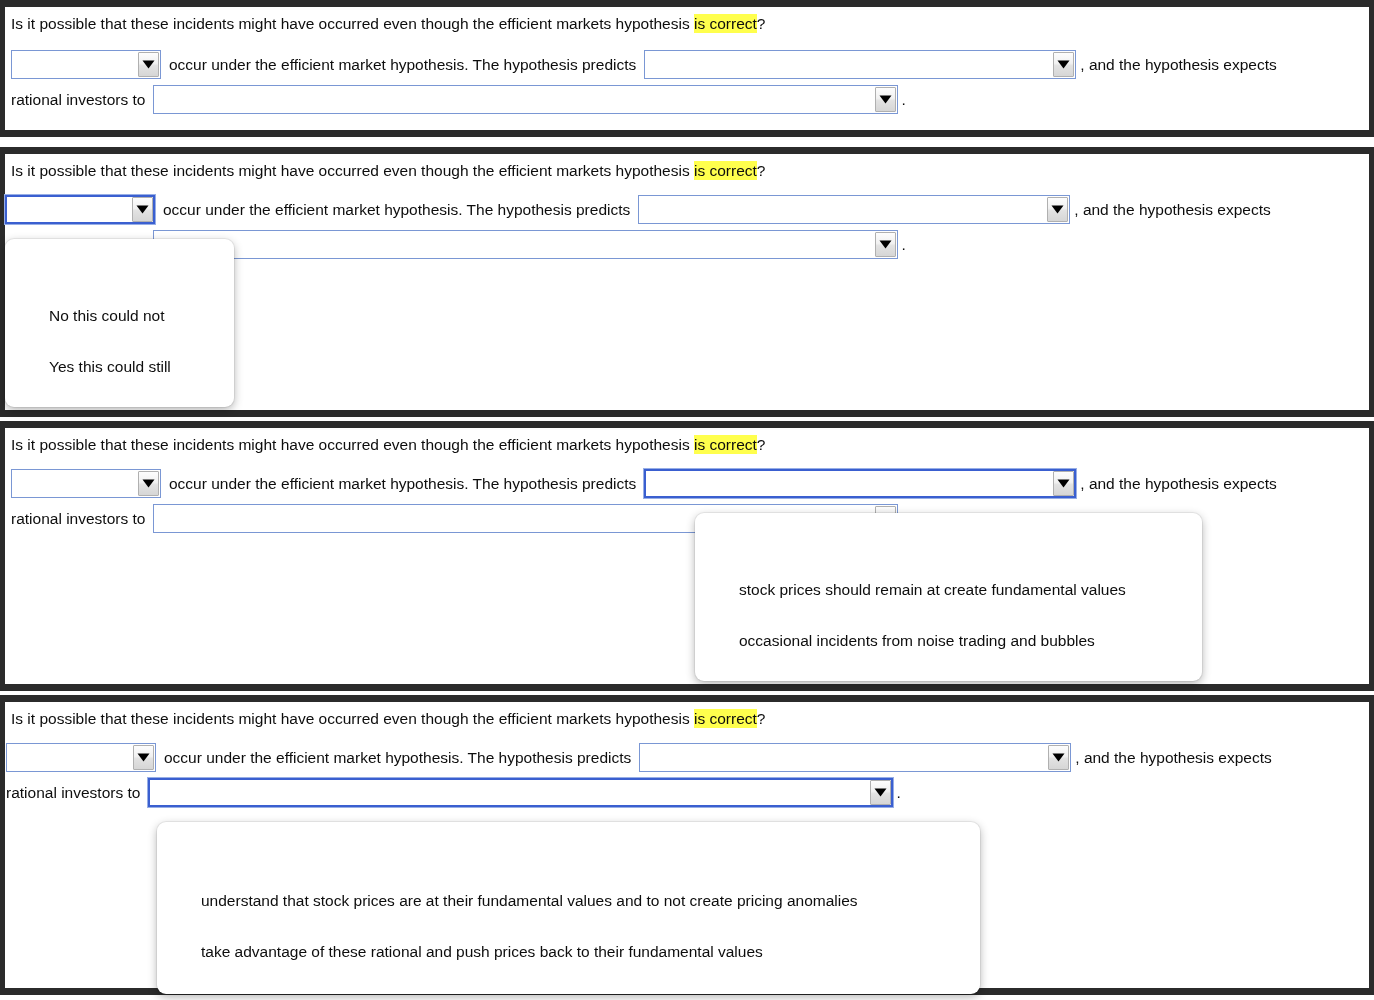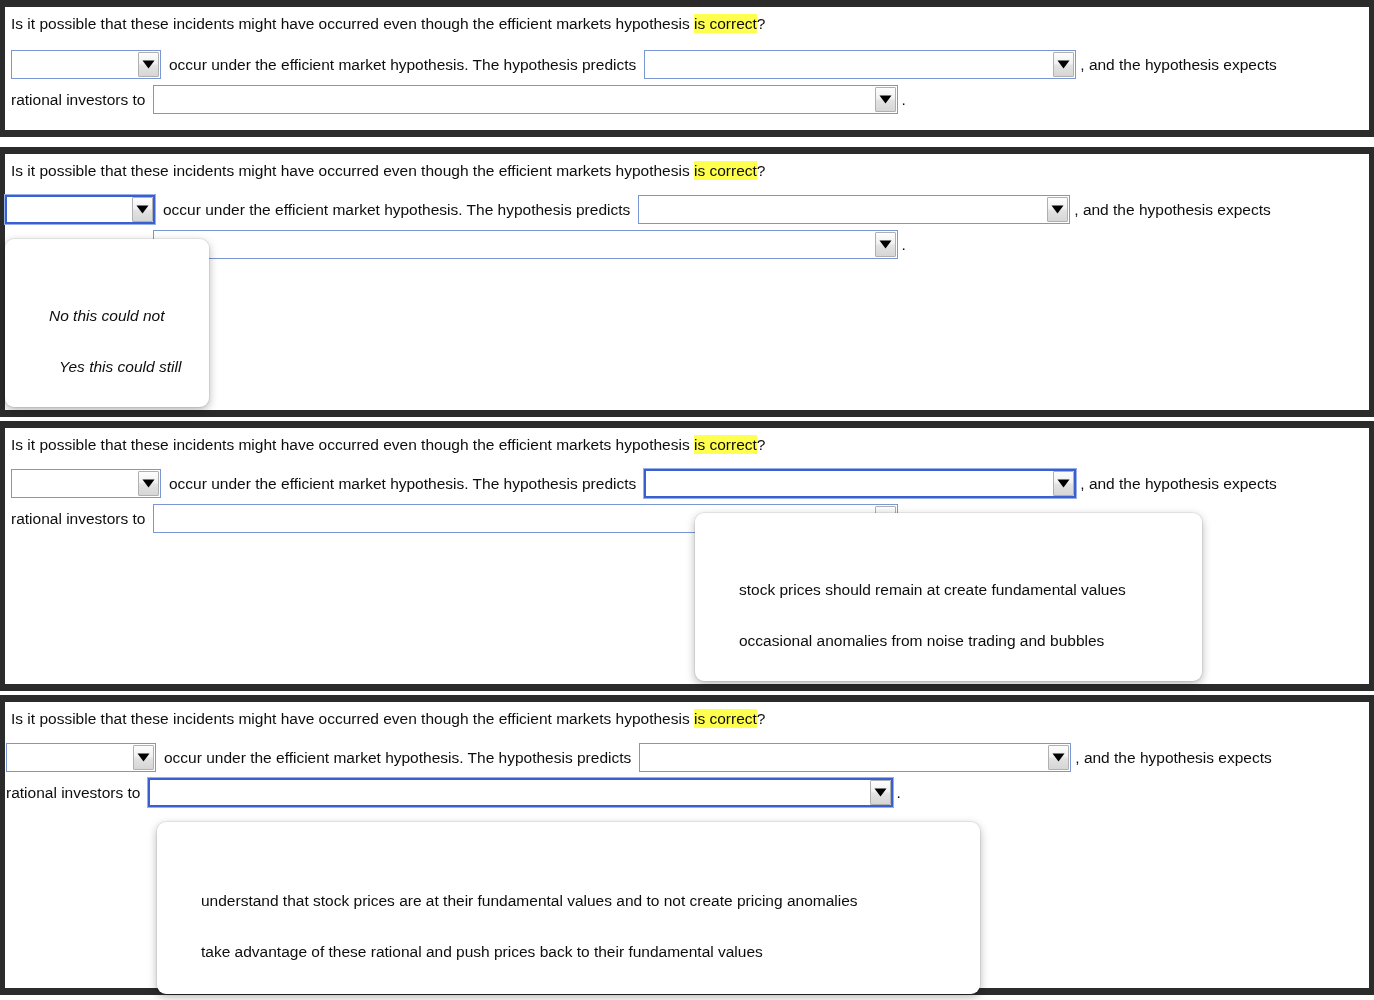--- a/index.html
+++ b/index.html
@@ -218,23 +218,23 @@
           <div class="sel-value"></div>
           <div class="arrow-btn">
             <svg width="13" height="9" viewBox="0 0 13 9">
                 <polygon points="0.5,0.5 12.5,0.5 6.5,8.5" fill="#000"></polygon>
               </svg>
           </div>
         </div>
         <span class="period" style="margin-left:3px;">.</span>
       </div>
 
-      <div class="dropdown" style="left:0px; top:85px; width:204px; height:168px;font-style:italic;">
+      <div class="dropdown" style="left:0px; top:85px; width:229px; height:168px;">
         <div class="dd-opt" style="left:44px; top:68px;">No this could not</div>
-        <div class="dd-opt" style="left:44px; top:119px;margin-left:10px;">Yes this could still</div>
+        <div class="dd-opt" style="left:44px; top:119px;">Yes this could still</div>
       </div>
 
     </div>
   </div>
 
   <div class="panel" style="top:421px; height:270px;">
     <div class="panel-inner">
 
       <div class="question" style="top:8px;">
         <span>Is it possible that these incidents might have occurred even though the efficient markets hypothesis </span><span class="hl">is correct</span><span>?</span>
@@ -269,21 +269,21 @@
             <svg width="13" height="9" viewBox="0 0 13 9">
                 <polygon points="0.5,0.5 12.5,0.5 6.5,8.5" fill="#000"></polygon>
               </svg>
           </div>
         </div>
         <span class="period" style="margin-left:3px;">.</span>
       </div>
 
       <div class="dropdown" style="left:690px; top:85px; width:507px; height:168px;">
         <div class="dd-opt" style="left:44px; top:68px;">stock prices should remain at create fundamental values</div>
-        <div class="dd-opt" style="left:44px; top:119px;">occasional anomalies from noise trading and bubbles</div>
+        <div class="dd-opt" style="left:44px; top:119px;">occasional incidents from noise trading and bubbles</div>
       </div>
 
     </div>
   </div>
 
   <div class="panel" style="top:695px; height:300px;">
     <div class="panel-inner">
 
       <div class="question" style="top:8px;">
         <span>Is it possible that these incidents might have occurred even though the efficient markets hypothesis </span><span class="hl">is correct</span><span>?</span>

